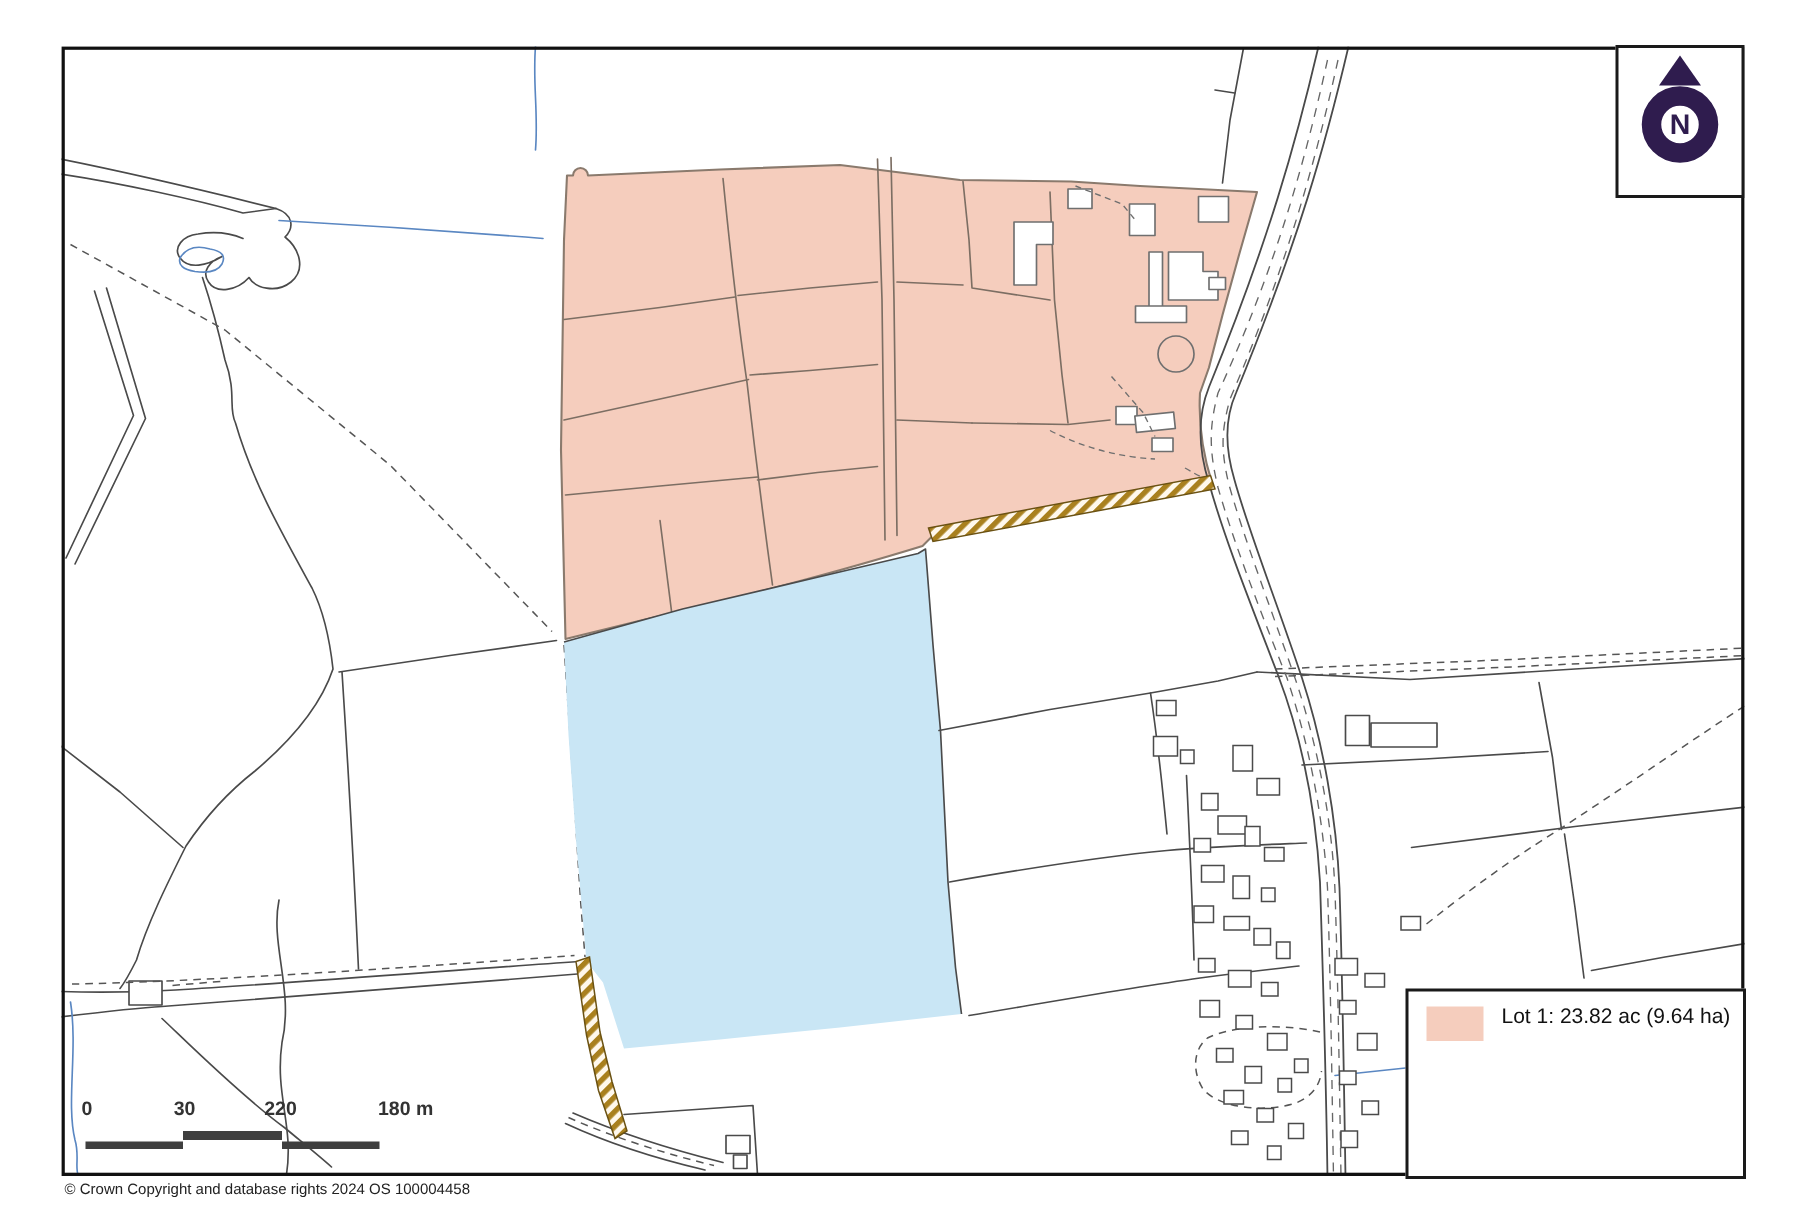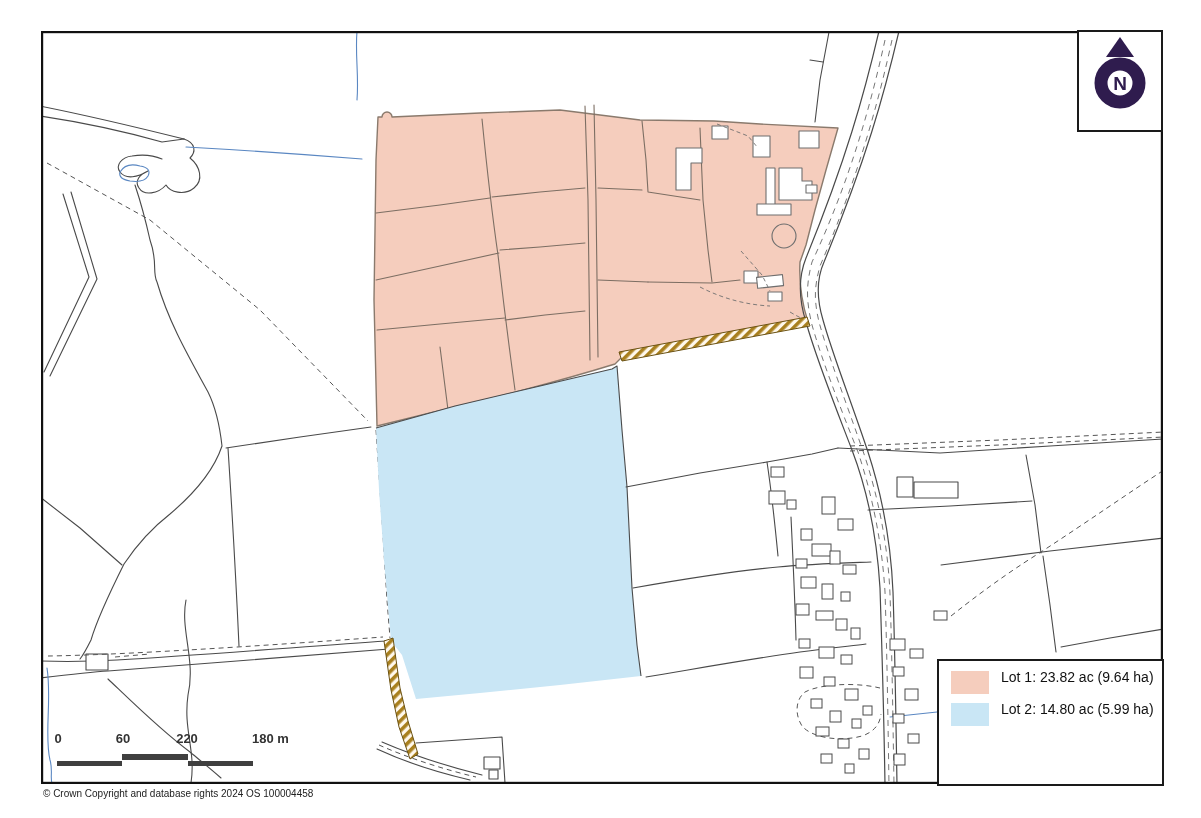--- a/index.html
+++ b/index.html
@@ -243,29 +243,25 @@
       <circle cx="41" cy="51" r="19" fill="none" stroke="#2f1c4e" stroke-width="13"></circle>
     </svg>
     <span class="north-label">N</span>
   </div>
 
   <div class="legend">
     <div class="legend-row">
       <span class="legend-swatch sw-lot1"></span>
       <span class="legend-label">Lot 1: 23.82 ac (9.64 ha)</span>
     </div>
-    <div class="legend-row">
-      <span class="legend-swatch sw-lot2"></span>
-      <span class="legend-label">Lot 2: 14.80 ac (5.99 ha)</span>
-    </div>
   </div>
 
   <div>
     <span class="scale-label" style="left:58px">0</span>
-    <span class="scale-label" style="left:123px">60</span>
+    <span class="scale-label" style="left:123px">30</span>
     <span class="scale-label" style="left:187px">220</span>
     <span class="scale-label end" style="left:252px">180 m</span>
     <span class="scale-seg" style="left:57px;top:761px;width:65px;height:5px"></span>
     <span class="scale-seg" style="left:122px;top:754px;width:66px;height:6px"></span>
     <span class="scale-seg" style="left:188px;top:761px;width:65px;height:5px"></span>
   </div>
 
   <div class="copyright">© Crown Copyright and database rights 2024 OS 100004458</div>
 
 </div>

